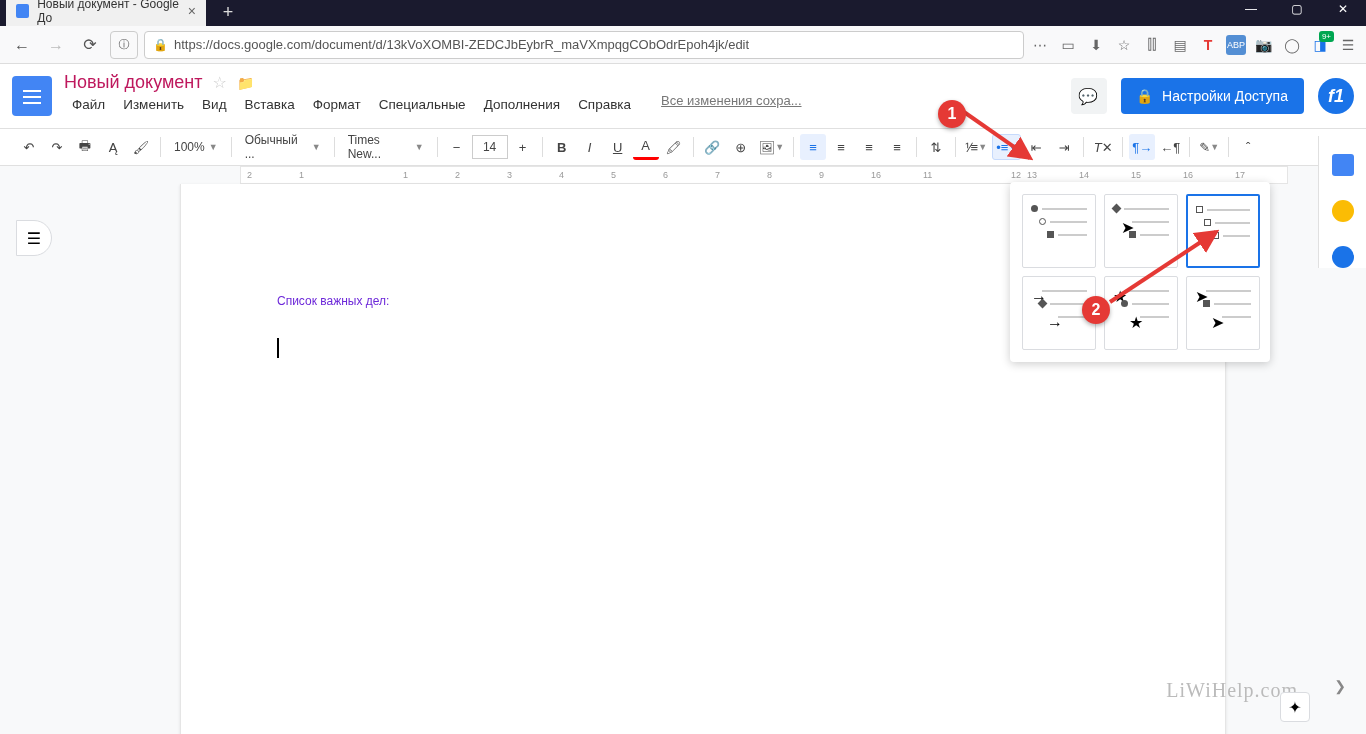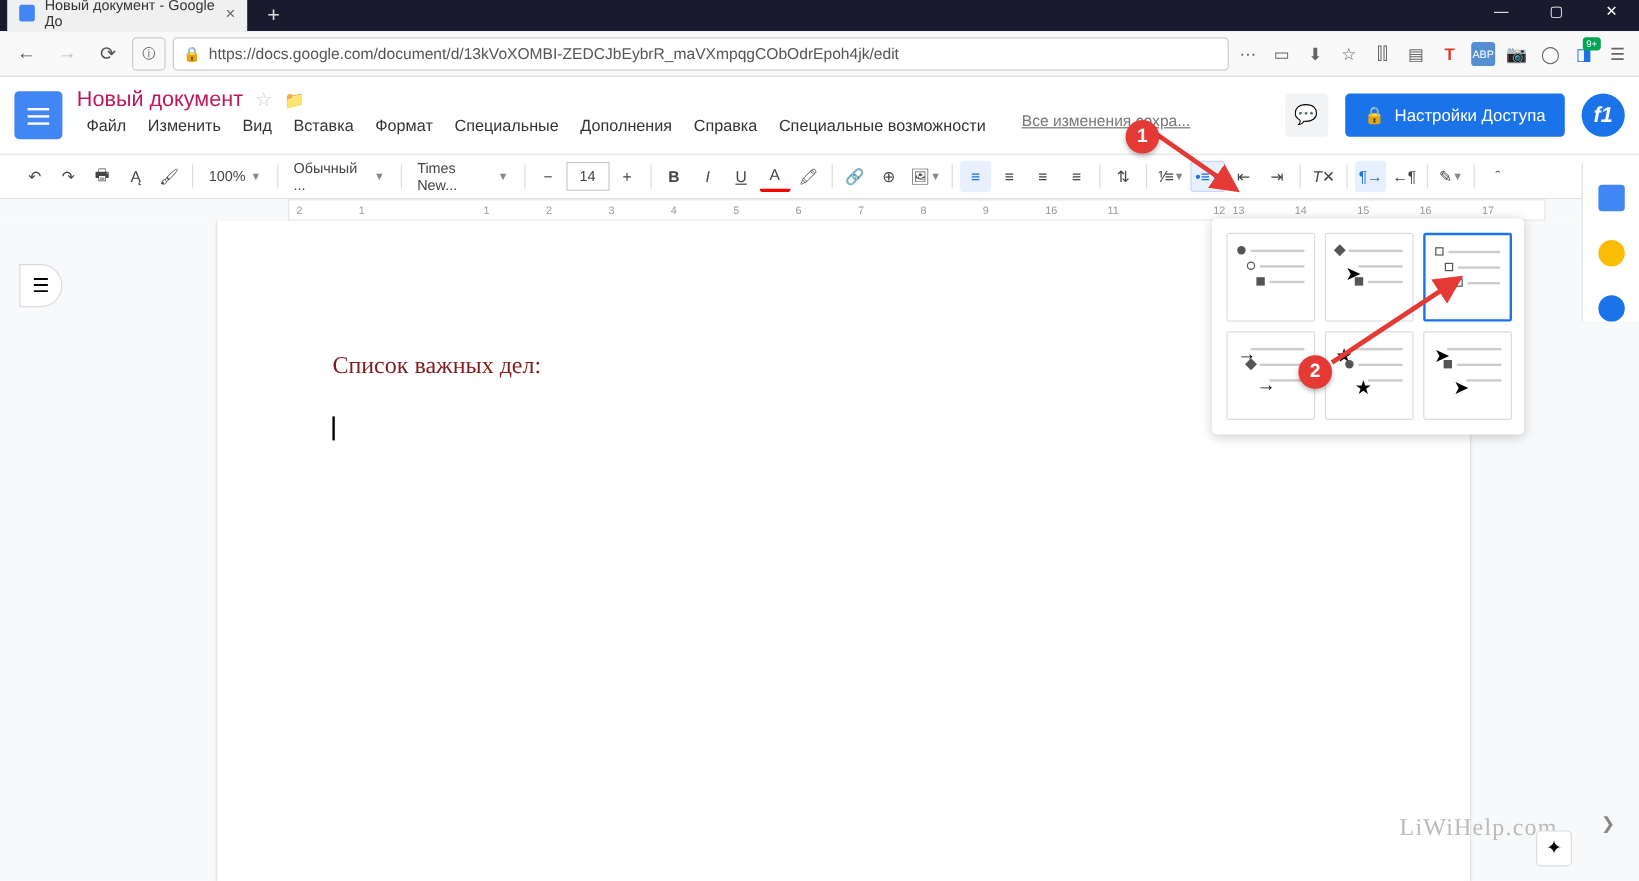--- a/index.html
+++ b/index.html
@@ -39,21 +39,21 @@
 .tb-btn.active{background:#e8f0fe;color:#1a73e8}
 .tb-sep{width:1px;height:20px;background:#ddd;margin:0 4px}
 .tb-select{height:24px;border:1px solid transparent;display:flex;align-items:center;padding:0 6px;font-size:12px;color:#444;cursor:pointer;gap:4px}
 .caret-d{font-size:9px;color:#888}
 .ruler-area{height:18px;background:#f8f9fa;position:relative;padding-left:60px}
 .ruler{height:18px;background:#fff;border:1px solid #e5e5e5;margin-left:180px;width:1048px;position:relative;font-size:8px;color:#999;overflow:hidden}
 .ruler-tick{position:absolute;top:3px;font-size:9px}
 .doc-area{display:flex;height:560px;background:#f8f9fa;position:relative}
 .outline-tab{position:absolute;left:16px;top:36px;width:36px;height:36px;background:#fff;border:1px solid #dadce0;border-radius:0 18px 18px 0;display:flex;align-items:center;justify-content:center}
 .page{width:1046px;background:#fff;margin-left:180px;position:absolute;top:0;bottom:0;padding:110px 96px;box-shadow:0 1px 3px rgba(0,0,0,.1);border:1px solid #e5e5e5;border-top:none}
-.doc-text{font-family:Liberation Serif, serif;font-size:20px;color:#7f1d1d}
+.doc-text{font-family:Liberation Sans, sans-serif;font-size:12px;color:#6d28d9}
 .cursor{display:inline-block;width:1.5px;height:20px;background:#000;margin-top:30px;vertical-align:middle}
 .bullet-dropdown{position:absolute;top:182px;left:1010px;width:260px;background:#fff;box-shadow:0 2px 10px rgba(0,0,0,.2);border-radius:4px;padding:12px;display:grid;grid-template-columns:repeat(3,1fr);gap:8px;z-index:100}
 .bullet-opt{width:74px;height:74px;border:1px solid #dadce0;border-radius:2px;padding:10px 8px;display:flex;flex-direction:column;gap:6px;cursor:pointer}
 .bullet-opt.sel{border:2px solid #1a73e8}
 .b-line{display:flex;align-items:center;gap:4px}
 .b-sym{width:7px;height:7px;display:inline-block;flex-shrink:0}
 .b-bar{flex:1;height:2px;background:#ccc}
 .side-panel{position:absolute;right:0;top:136px;width:48px;background:#fff;border-left:1px solid #e0e0e0;display:flex;flex-direction:column;align-items:center;padding-top:18px;gap:24px}
 .sp-icon{width:22px;height:22px;border-radius:3px}
 .callout{position:absolute;width:28px;height:28px;background:#e53935;border-radius:50%;color:#fff;display:flex;align-items:center;justify-content:center;font-weight:bold;font-size:16px;z-index:200;box-shadow:0 2px 4px rgba(0,0,0,.3)}
@@ -115,21 +115,20 @@
     </div>
     <div class="docs-menu">
       <span class="menu-item">Файл</span>
       <span class="menu-item">Изменить</span>
       <span class="menu-item">Вид</span>
       <span class="menu-item">Вставка</span>
       <span class="menu-item">Формат</span>
       <span class="menu-item">Специальные</span>
       <span class="menu-item">Дополнения</span>
       <span class="menu-item">Справка</span>
-      <span class="menu-item">Специальные возможности</span>
       <span class="saved-text">Все изменения сохра...</span>
     </div>
   </div>
   <div class="header-right">
     <div class="comment-btn">
         <span>💬</span>
       </div>
     <div class="share-btn">
       <span>🔒</span>
       <span>Настройки Доступа</span>

